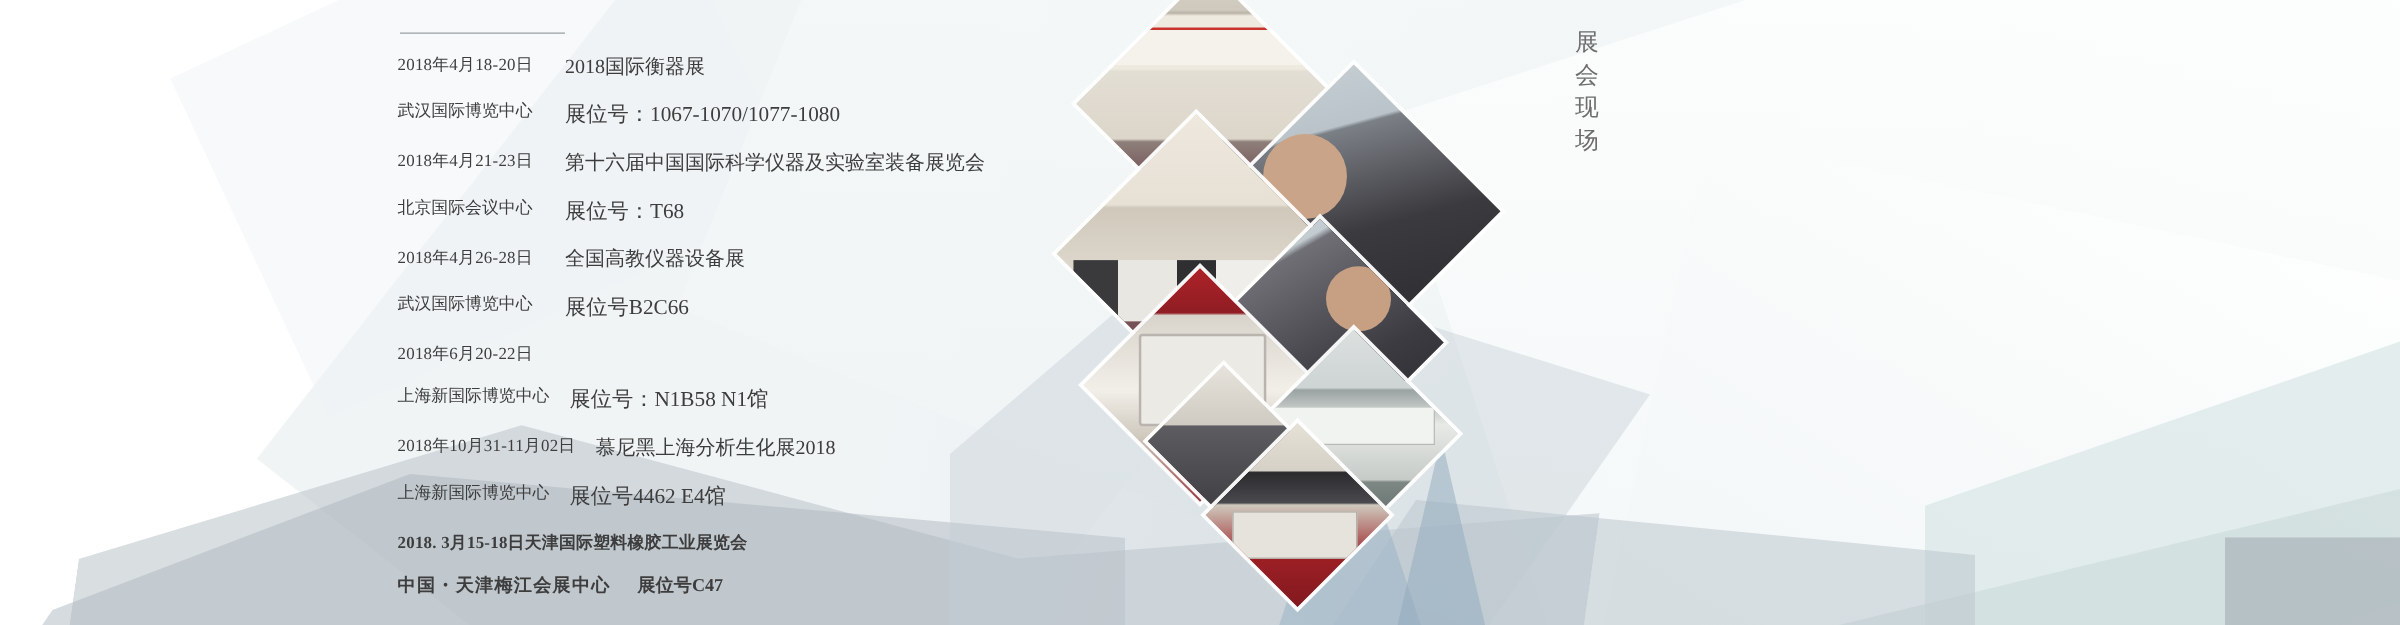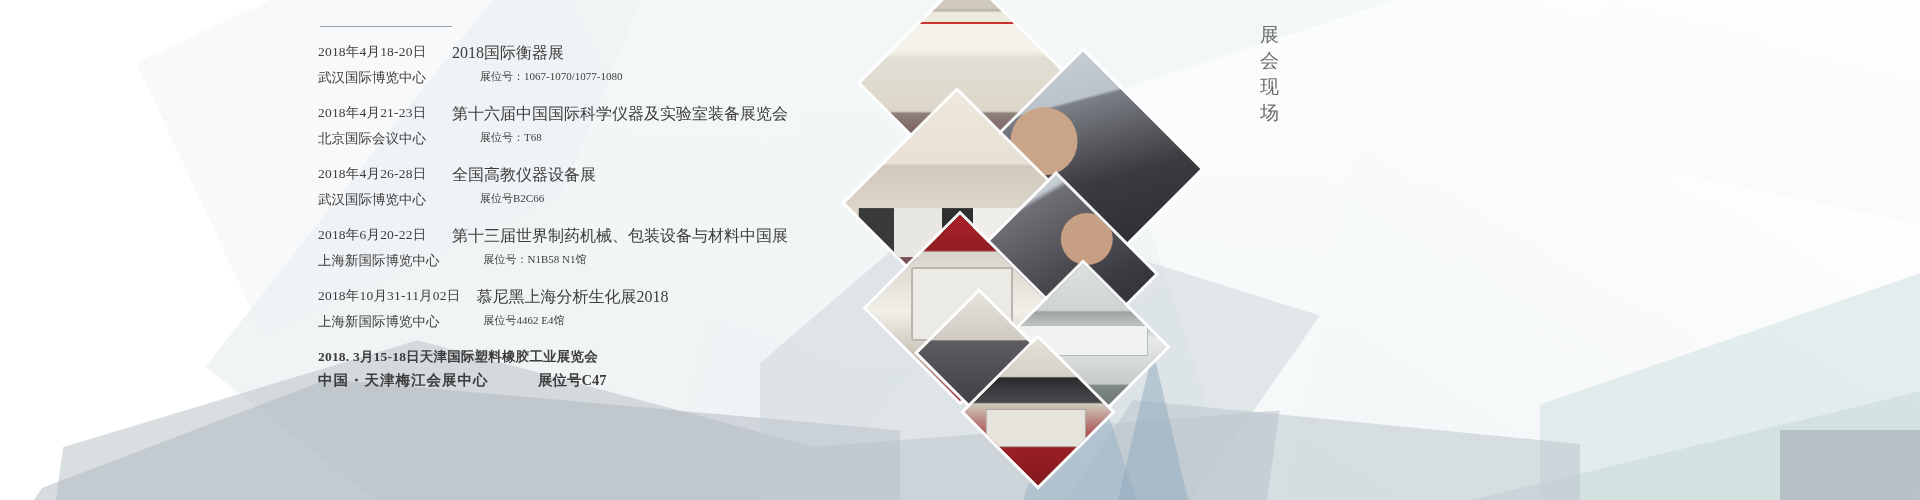--- a/index.html
+++ b/index.html
@@ -57,22 +57,22 @@
   }
   #title-rule{width:132px;height:1px;background:#9aa0a3;margin:4px 0 16px 2px;}
   .event{margin-bottom:17px;}
   .row{display:flex;align-items:flex-start;white-space:nowrap;}
   .ev-date{
     font-size:13.5px;color:#3d3d3d;min-width:118px;
     font-family:"Liberation Serif","DejaVu Serif",serif;letter-spacing:.2px;
   }
   .ev-name{font-size:16px;color:#3d3d3d;padding-left:16px;}
   .ev-venue{font-size:13.5px;color:#3d3d3d;min-width:118px;}
-  .ev-booth{font-size:11px;color:#3d3d3d;padding-left:16px;}
-  .row + .row{margin-top:5px;gap:28px;}
+  .ev-booth{font-size:17px;color:#3d3d3d;padding-left:16px;}
+  .row + .row{margin-top:16px;}
   .event.last .ev-date{min-width:0;}
   .event.last .ev-name{padding-left:0;}
   .event.last .ev-venue{min-width:176px;font-size:14.5px;letter-spacing:1px;}
   .event.last .ev-booth{font-size:14.5px;}
   .event.last{margin-top:9px;font-weight:bold;}
 
   
   #collage{position:absolute;left:836px;top:4px;width:360px;height:400px;}
   .dia{position:absolute;width:150px;height:150px;transform:rotate(45deg);
        overflow:hidden;box-shadow:0 0 0 3px rgba(255,255,255,.95);}
@@ -181,21 +181,20 @@
       </div>
       <div class="row">
         <span class="ev-venue">武汉国际博览中心</span>
         <span class="ev-booth">展位号B2C66</span>
       </div>
     </div>
 
     <div class="event">
       <div class="row">
         <span class="ev-date">2018年6月20-22日</span>
-        <span class="ev-name">第十三届世界制药机械、包装设备与材料中国展</span>
       </div>
       <div class="row">
         <span class="ev-venue">上海新国际博览中心</span>
         <span class="ev-booth">展位号：N1B58 N1馆</span>
       </div>
     </div>
 
     <div class="event">
       <div class="row">
         <span class="ev-date">2018年10月31-11月02日</span>

